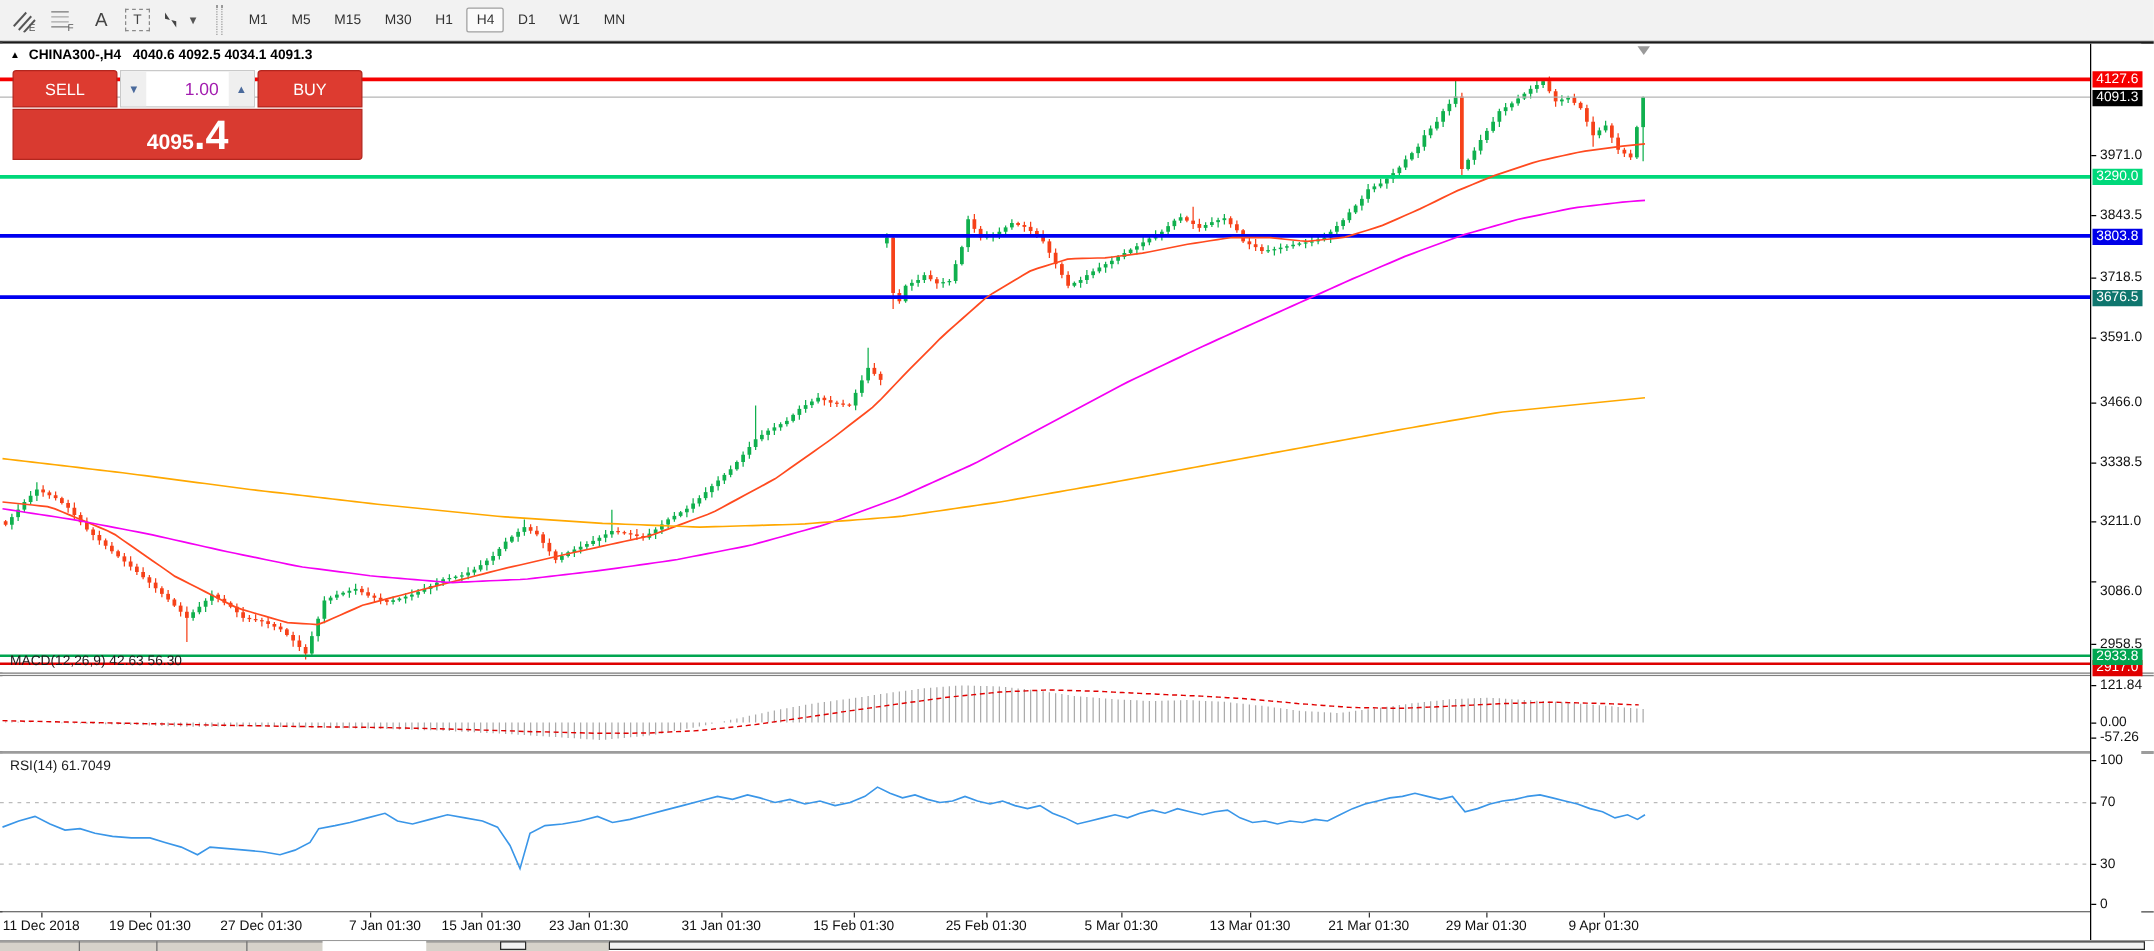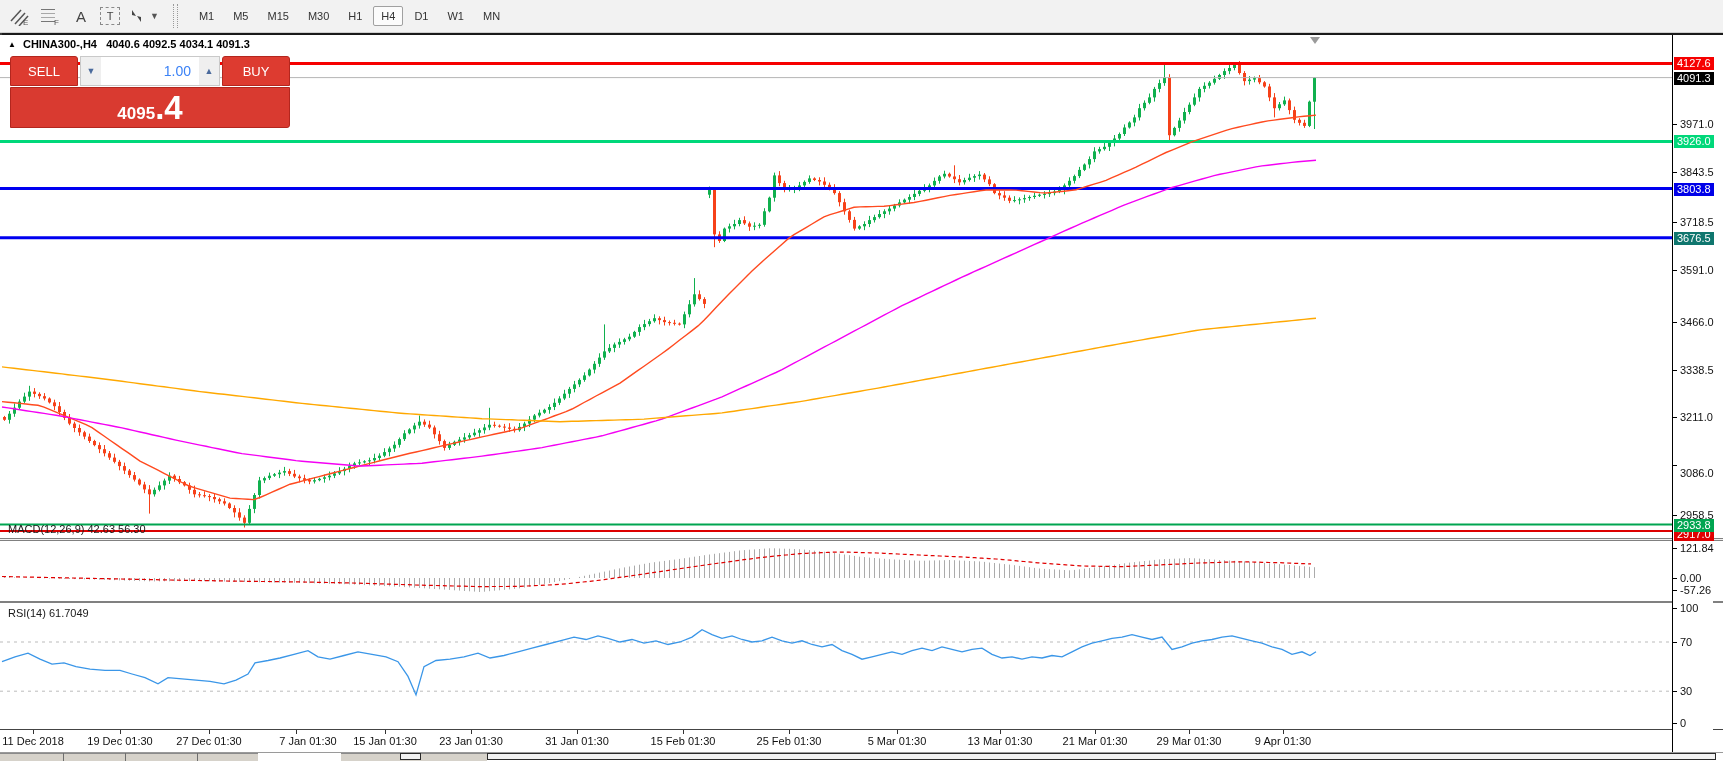--- a/index.html
+++ b/index.html
@@ -26,24 +26,24 @@
   .ax-tick{position:absolute;left:0;width:4px;height:1px;background:#000;}
   .ax-label{position:absolute;left:7px;font-size:11px;color:#111;white-space:nowrap;}
   .ax-badge{position:absolute;left:1px;font-size:11px;color:#fff;padding:0 3px;height:13px;line-height:13px;white-space:nowrap;}
   
   #time-axis{position:absolute;left:0;top:730px;width:1672px;height:22px;background:#fff;}
   .t-label{position:absolute;top:5px;font-size:11px;color:#111;transform:translateX(-50%);white-space:nowrap;}
   .t-tick{position:absolute;top:0;width:1px;height:4px;background:#333;}
   
   #trade-panel{position:absolute;left:10px;top:56px;width:280px;z-index:6;}
   #trade-panel .row1{display:flex;height:30px;}
-  .tp-tab{width:68px;background:#dd3b30;border:1px solid #b3261e;color:#fff;font-size:13px;display:flex;align-items:center;justify-content:center;border-radius:3px 3px 0 0;box-sizing:border-box;}
+  .tp-tab{width:84px;background:#dd3b30;border:1px solid #b3261e;color:#fff;font-size:13px;display:flex;align-items:center;justify-content:center;border-radius:3px 3px 0 0;box-sizing:border-box;}
   .tp-vol{flex:1;margin:0 2px;background:#fff;border:1px solid #c9c9c9;display:flex;align-items:center;box-sizing:border-box;}
   .tp-spin{width:20px;height:100%;display:flex;align-items:center;justify-content:center;font-size:9px;color:#4a6a9c;background:#efefef;}
-  .tp-val{flex:1;text-align:right;font-size:14px;color:#3b82f6;padding-right:8px;}
+  .tp-val{flex:1;text-align:right;font-size:14px;color:#a21caf;padding-right:8px;}
   #trade-panel .row2{display:flex;height:41px;margin-top:1px;}
   .tp-big{flex:1;background:#d93a30;border:1px solid #b3261e;color:#fff;display:flex;align-items:baseline;justify-content:center;box-sizing:border-box;padding-top:2px;}
   .tp-big .small{font-size:17px;font-weight:bold;line-height:36px;}
   .tp-big .big{font-size:33px;font-weight:bold;line-height:36px;}
   .tp-big.left{margin-right:1px;border-radius:0 0 0 3px;}
   .tp-big.right{border-radius:0 0 3px 0;}
   
   #bottom-line{position:absolute;left:0;top:752px;width:1723px;height:1px;background:#9a9a9a;}
   #bottom-strip{position:absolute;left:0;top:753px;width:1723px;height:8px;background:#fff;}
   .bs-gray{position:absolute;top:0;height:8px;background:#d6d2ca;border-top:1px solid #8a8a8a;box-sizing:border-box;}
@@ -946,21 +946,21 @@
     </svg>
   </div>
 <div class="ind-label" style="top:607px;">RSI(14) 61.7049</div>
 <div style="position:absolute;left:0;top:729px;width:1723px;height:1px;background:#444;"></div>
 
 <div id="price-axis">
     <div class="ax-badge" style="top: 22px; background: rgb(246, 0, 0);">4127.6</div>
     <div class="ax-badge" style="top: 37px; background: rgb(0, 0, 0);">4091.3</div>
     <div class="ax-tick" style="top: 89px;"></div>
     <div class="ax-label" style="top: 83px;">3971.0</div>
-    <div class="ax-badge" style="top: 100px; background: rgb(0, 216, 122);">3926.0</div>
+    <div class="ax-badge" style="top: 100px; background: rgb(0, 216, 122);">3290.0</div>
     <div class="ax-tick" style="top: 137px;"></div>
     <div class="ax-label" style="top: 131px;">3843.5</div>
     <div class="ax-badge" style="top: 148px; background: rgb(0, 0, 232);">3803.8</div>
     <div class="ax-tick" style="top: 187px;"></div>
     <div class="ax-label" style="top: 181px;">3718.5</div>
     <div class="ax-badge" style="top: 197px; background: #0f766e;">3676.5</div>
     <div class="ax-tick" style="top: 235px;"></div>
     <div class="ax-label" style="top: 229px;">3591.0</div>
     <div class="ax-tick" style="top: 287px;"></div>
     <div class="ax-label" style="top: 281px;">3466.0</div>

